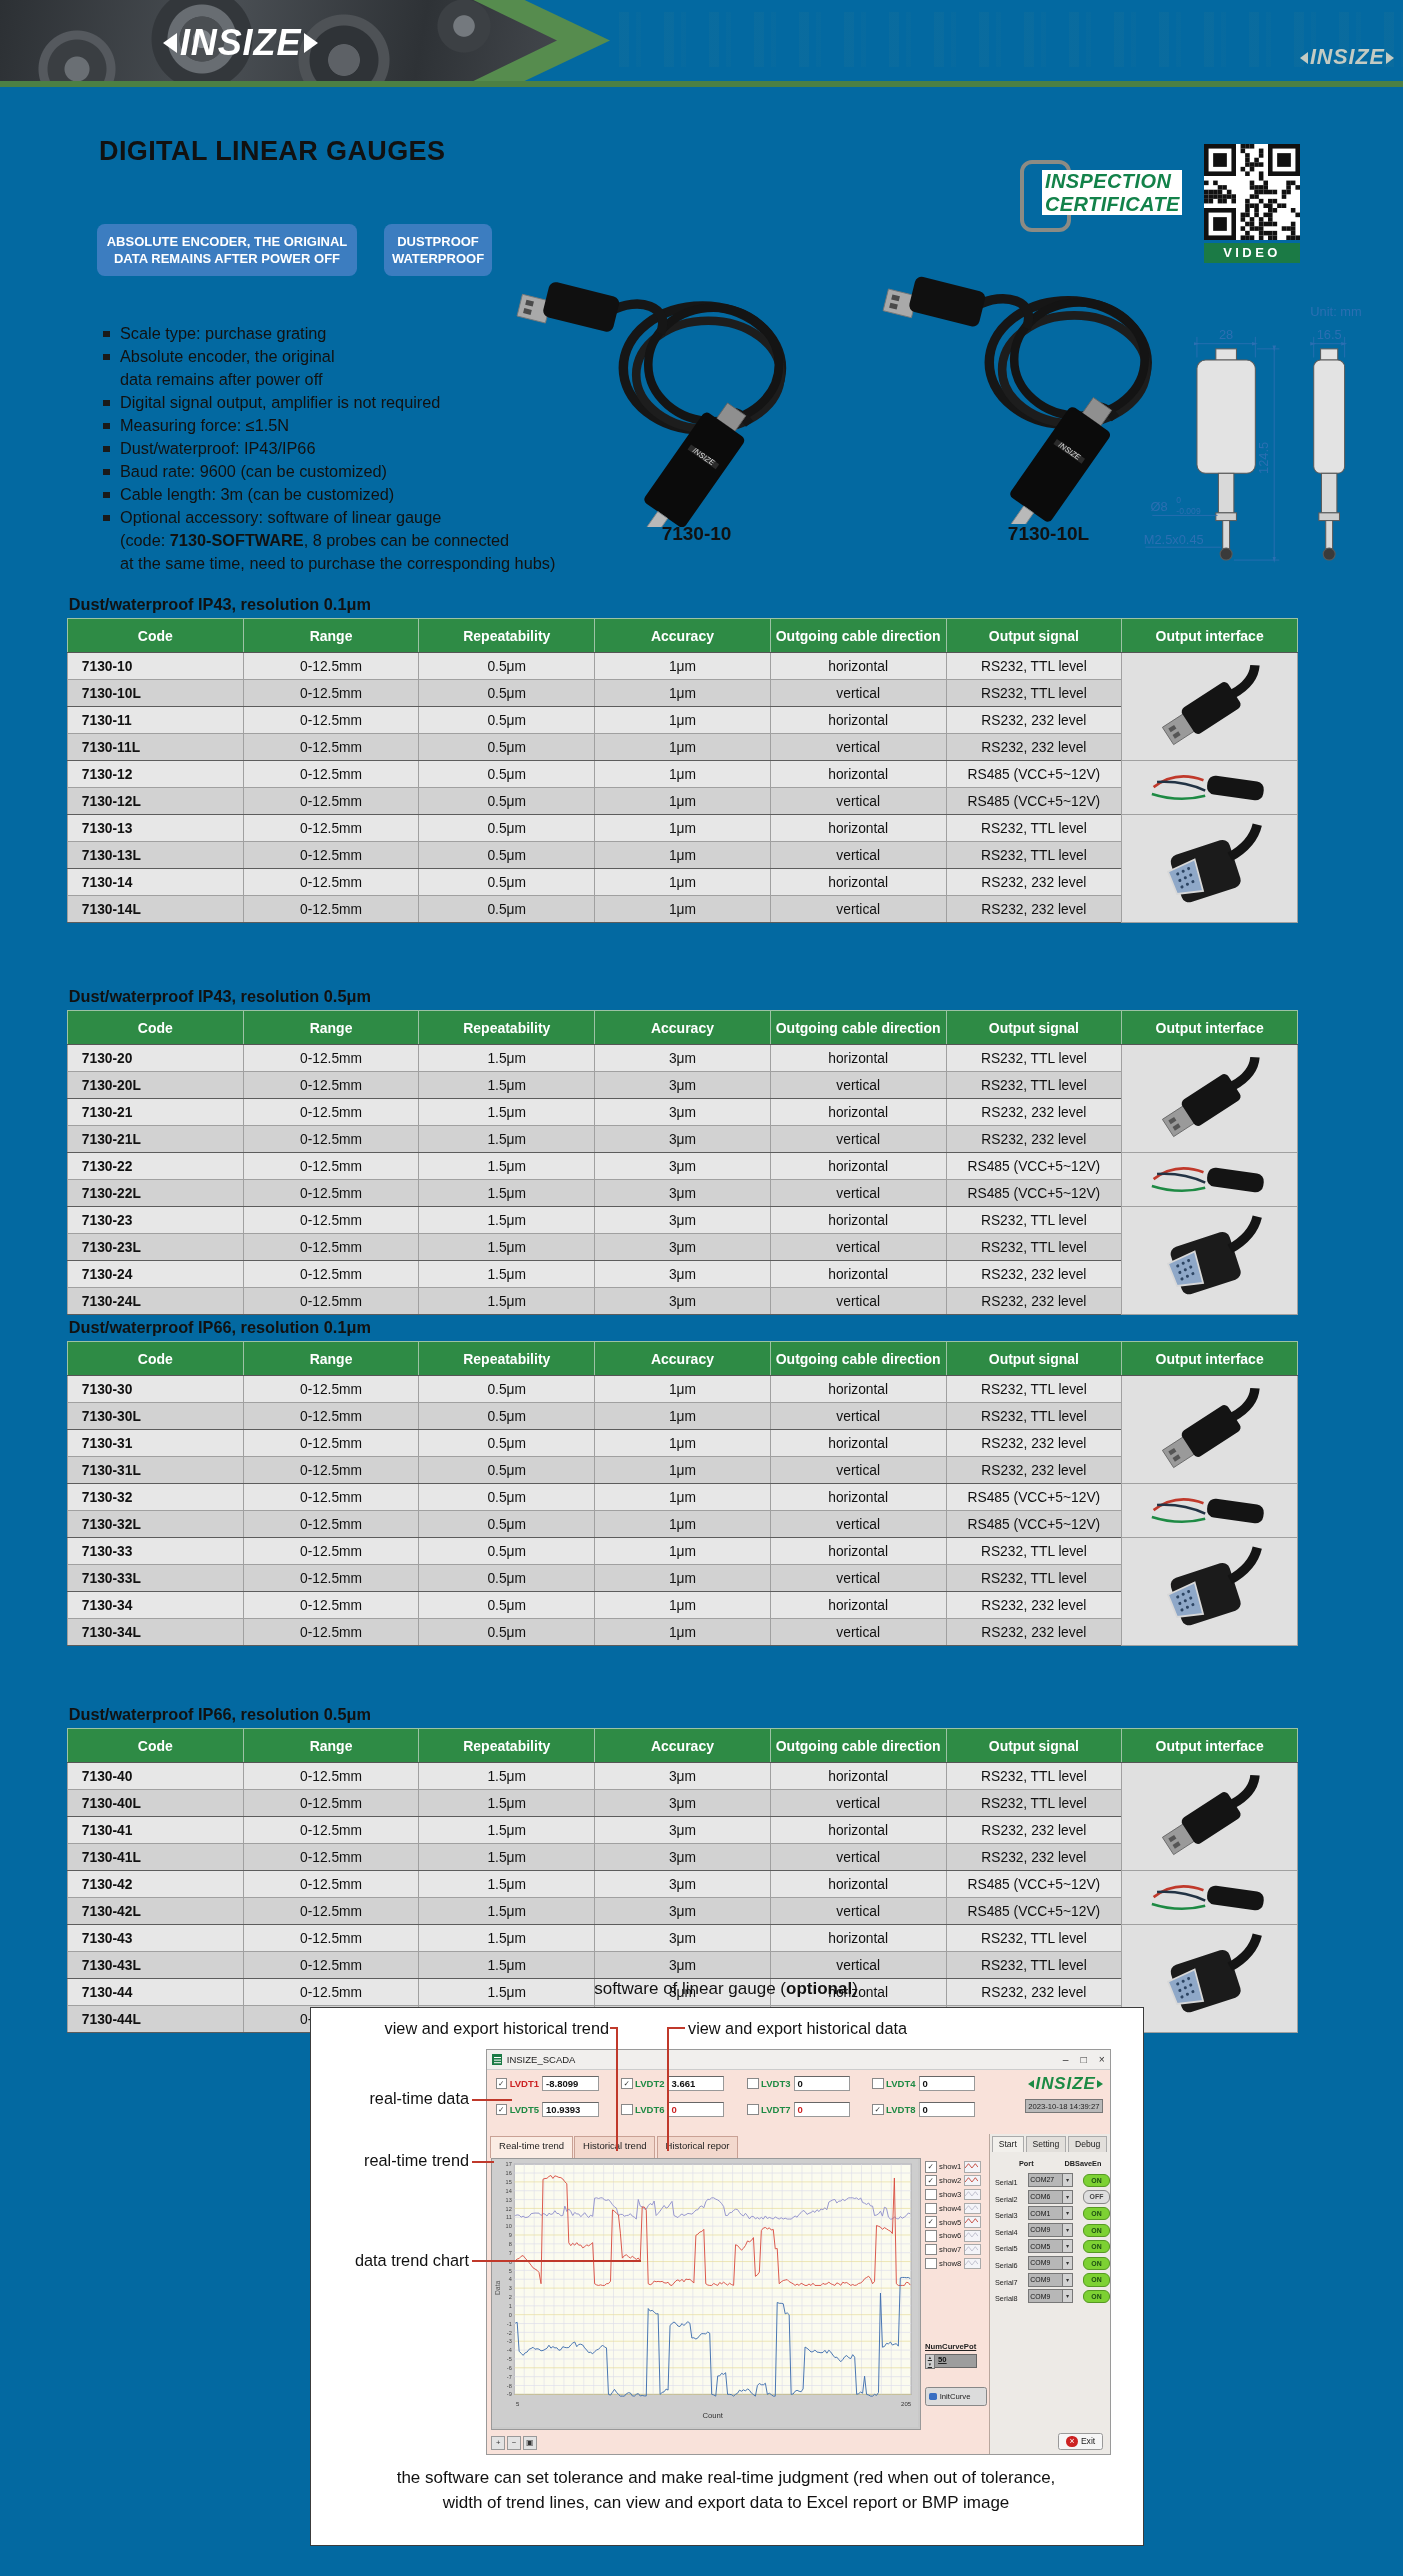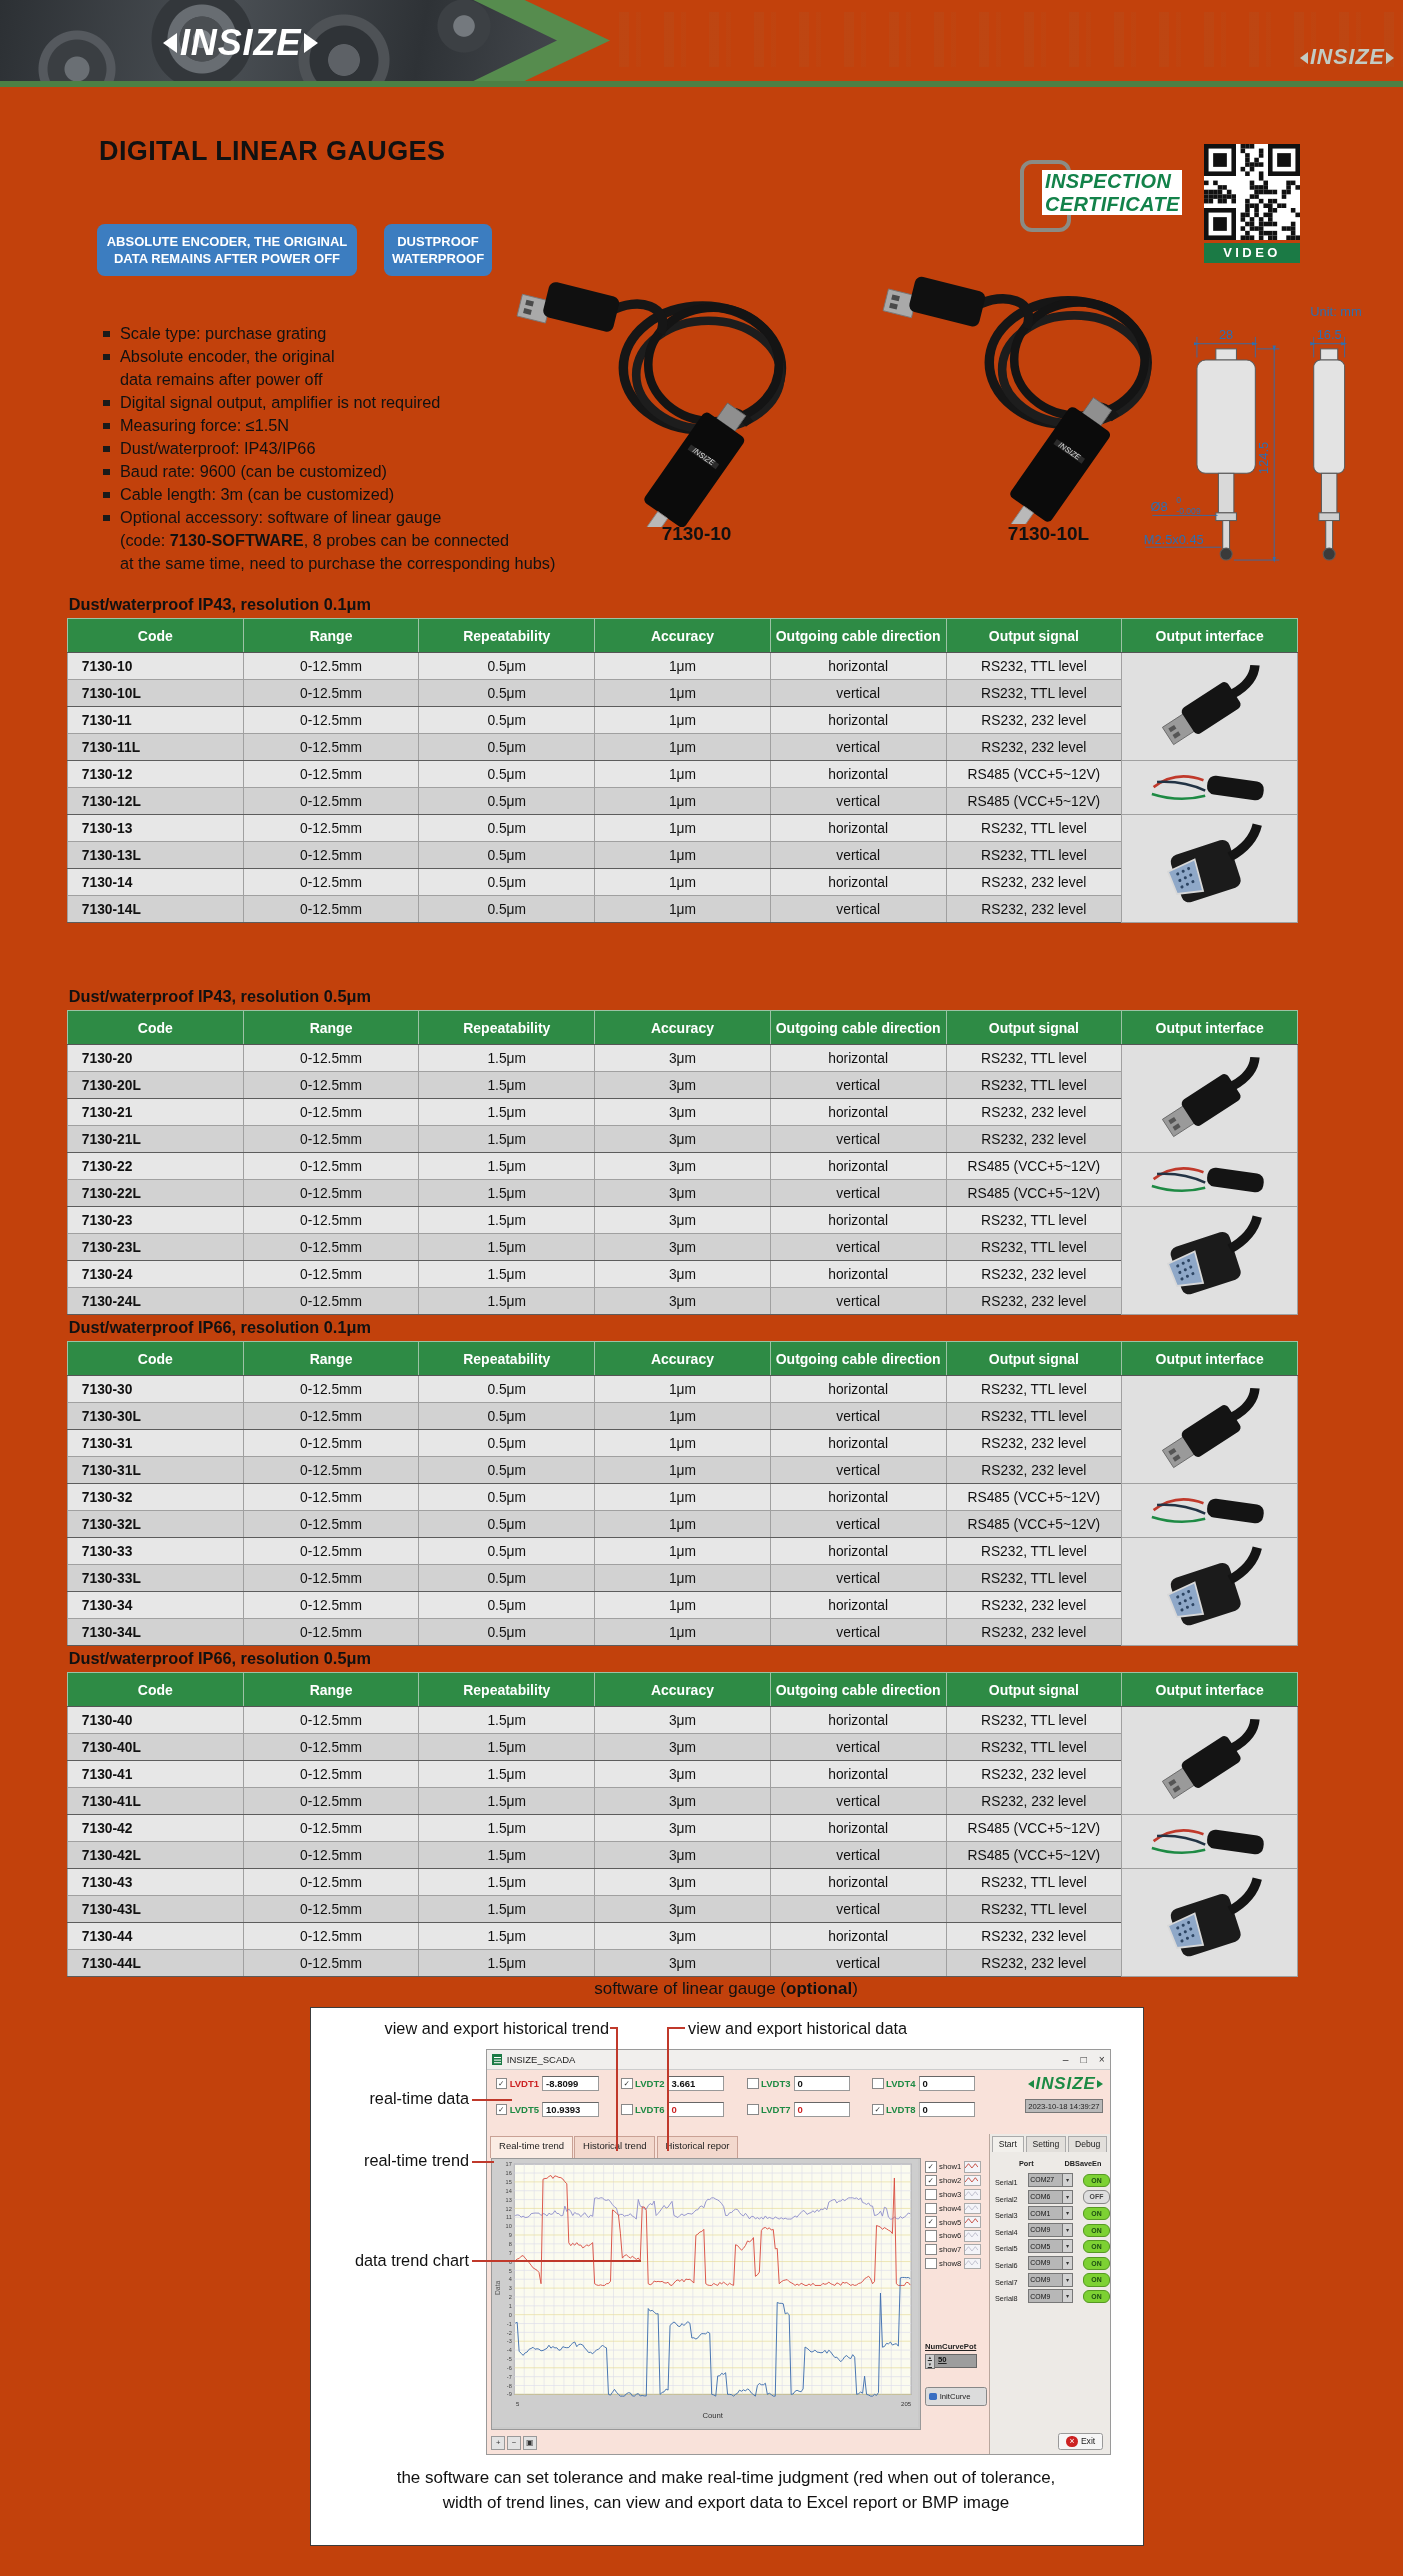--- a/index.html
+++ b/index.html
@@ -1,16 +1,16 @@
 <!DOCTYPE html>
 <html style="font-size:13.8px"><head>
 <meta charset="utf-8">
 <style>
   html,body{margin:0;padding:0;background:#888;}
-  #page{position:relative;width:1403px;height:2576px;background:#c2410c;overflow:hidden;
+  #page{position:relative;width:1403px;height:2576px;background:#0369a1;overflow:hidden;
         font-family:"Liberation Sans",sans-serif;color:#111;}
 
   
   .hdr{position:absolute;top:0;left:0;width:1403px;height:87px;}
   .hdr-bar{position:absolute;top:81px;left:0;width:1403px;height:6px;background:#4c8044;}
   .hdr-chevron{position:absolute;top:0;left:0;width:610px;height:81px;background:#568c4e;
                clip-path:polygon(0 0,86% 0,100% 50%,86% 100%,0 100%);}
   .hdr-photo{position:absolute;top:0;left:0;width:557px;height:81px;
       clip-path:polygon(0 0,85% 0,100% 50%,85% 100%,0 100%);
       background:
@@ -794,21 +794,21 @@
             <td class="code">7130-34L</td>
             <td>0-12.5mm</td>
             <td>0.5μm</td>
             <td>1μm</td>
             <td>vertical</td>
             <td>RS232, 232 level</td>
           </tr>
         </tbody>
       </table>
   </section>
-  <section class="spec" style="top:1649px;">
+  <section class="spec" style="top:1705px;">
     <h2>Dust/waterproof IP66, resolution 0.5μm</h2>
     <table>
         <thead>
           <tr>
             <th>Code</th>
             <th>Range</th>
             <th>Repeatability</th>
             <th>Accuracy</th>
             <th>Outgoing cable direction</th>
             <th>Output signal</th>

